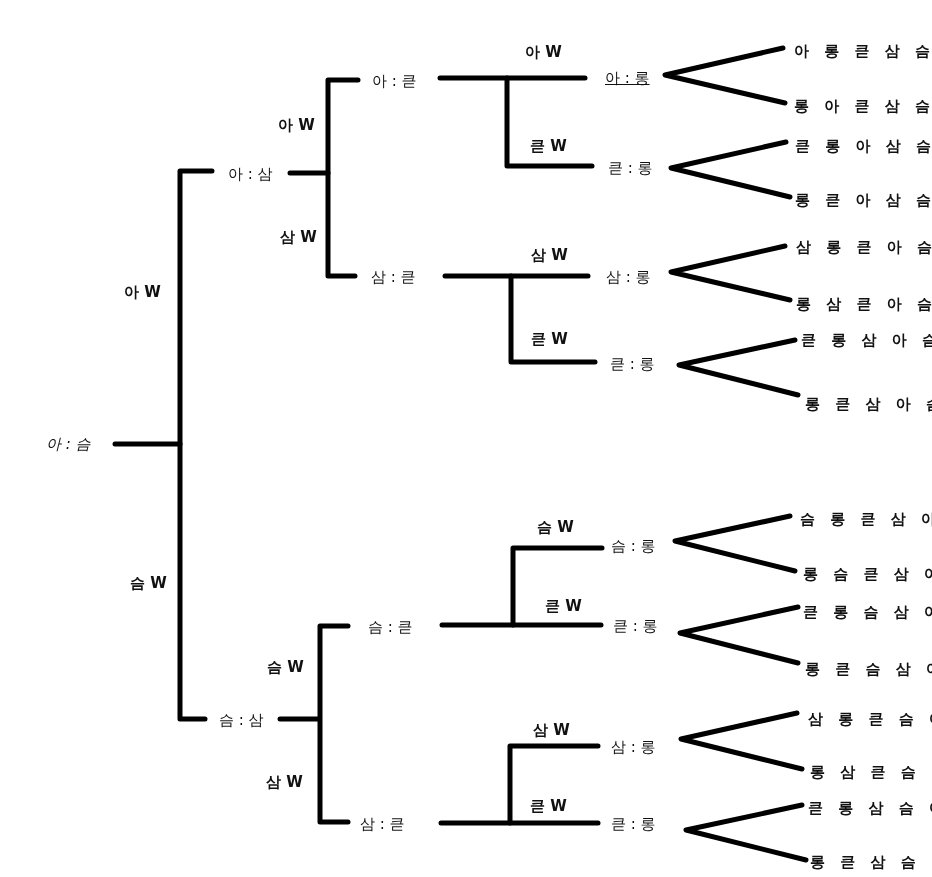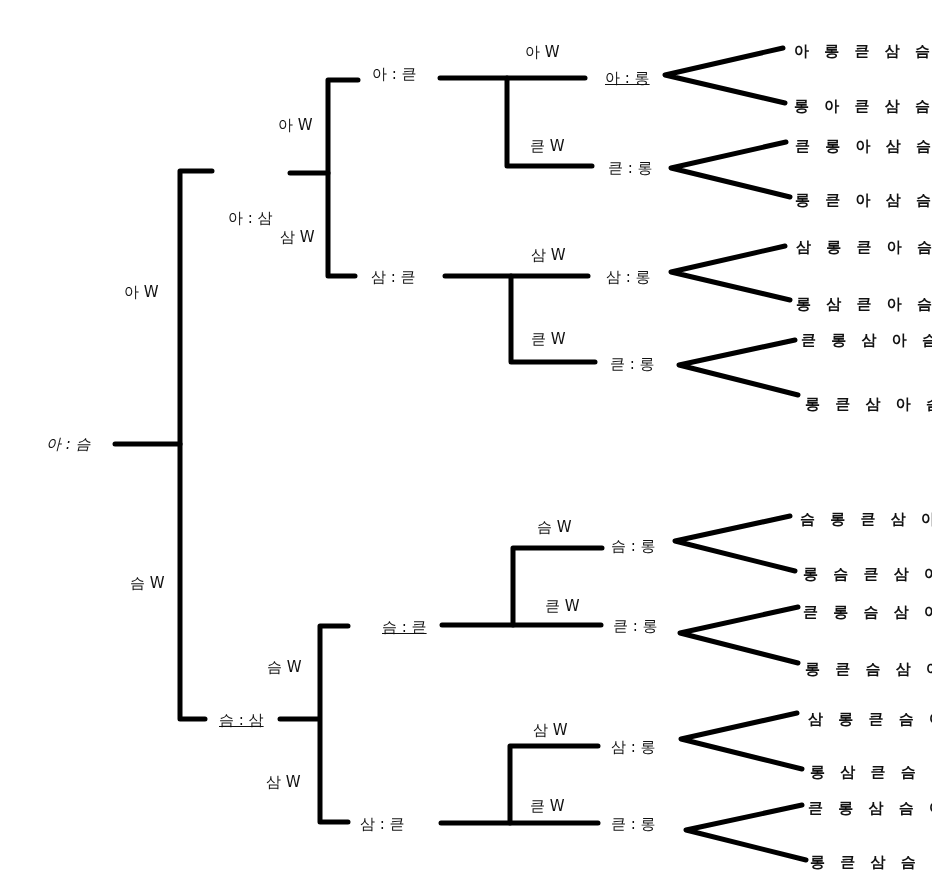--- a/index.html
+++ b/index.html
@@ -1,20 +1,20 @@
 <!DOCTYPE html>
 <html><head>
   <meta charset="utf-8">
   <style>
     html, body { margin: 0; padding: 0; background: #ffffff; }
     body { width: 932px; height: 877px; position: relative; overflow: hidden;
            font-family: "DejaVu Sans", "Liberation Sans", sans-serif; }
     #canvas { position: absolute; left: 0; top: 0; width: 932px; height: 877px; }
     .lbl { position: absolute; font-size: 15px; color: #111; white-space: nowrap; line-height: 18px; }
-    .lbl.w { font-weight: normal; }
+    .lbl.w { font-weight: bold; }
     .lbl.leaf { font-weight: bold; letter-spacing: 5px; }
     svg line, svg polyline { stroke: #000; stroke-width: 5; stroke-linecap: round; stroke-linejoin: round; fill: none; }
   </style>
 </head>
 <body>
 
 <div id="canvas">
   <svg width="932" height="877">
 
     <line x1="115" y1="444" x2="180" y2="444"></line>
@@ -46,31 +46,31 @@
     <polyline points="798,607 680,633 798,663"></polyline>
     <polyline points="797,713 681,739 802,769"></polyline>
     <polyline points="802,805 686,830 806,860"></polyline>
   </svg>
 
   
   <span class="lbl" style="left:46px;top:435px;font-style:italic;">아 : 슴</span>
 
   
   <span class="lbl w" style="left:124px;top:283px;">아 W</span>
-  <span class="lbl" style="left:228px;top:165px;margin-top:44px;">아 : 삼</span>
+  <span class="lbl" style="left:228px;top:165px;">아 : 삼</span>
   <span class="lbl w" style="left:130px;top:574px;">슴 W</span>
-  <span class="lbl" style="left:219px;top:711px;text-decoration:underline;">슴 : 삼</span>
+  <span class="lbl" style="left:219px;top:711px;">슴 : 삼</span>
 
   
   <span class="lbl w" style="left:278px;top:116px;">아 W</span>
-  <span class="lbl" style="left:372px;top:65px;text-align:right;">아 : 큳</span>
+  <span class="lbl" style="left:372px;top:72px;text-align:right;">아 : 큳</span>
   <span class="lbl w" style="left:280px;top:228px;">삼 W</span>
   <span class="lbl" style="left:371px;top:268px;">삼 : 큳</span>
   <span class="lbl w" style="left:267px;top:658px;">슴 W</span>
-  <span class="lbl" style="left:382px;top:618px;text-decoration:underline;">슴 : 큳</span>
+  <span class="lbl" style="left:368px;top:618px;">슴 : 큳</span>
   <span class="lbl w" style="left:266px;top:773px;">삼 W</span>
   <span class="lbl" style="left:360px;top:815px;">삼 : 큳</span>
 
   
   <span class="lbl w" style="left:525px;top:43px;">아 W</span>
   <span class="lbl" style="left:605px;top:69px;text-decoration:underline;">아 : 롱</span>
   <span class="lbl w" style="left:530px;top:137px;">큳 W</span>
   <span class="lbl" style="left:608px;top:159px;">큳 : 롱</span>
   <span class="lbl w" style="left:531px;top:246px;">삼 W</span>
   <span class="lbl" style="left:606px;top:268px;">삼 : 롱</span>

